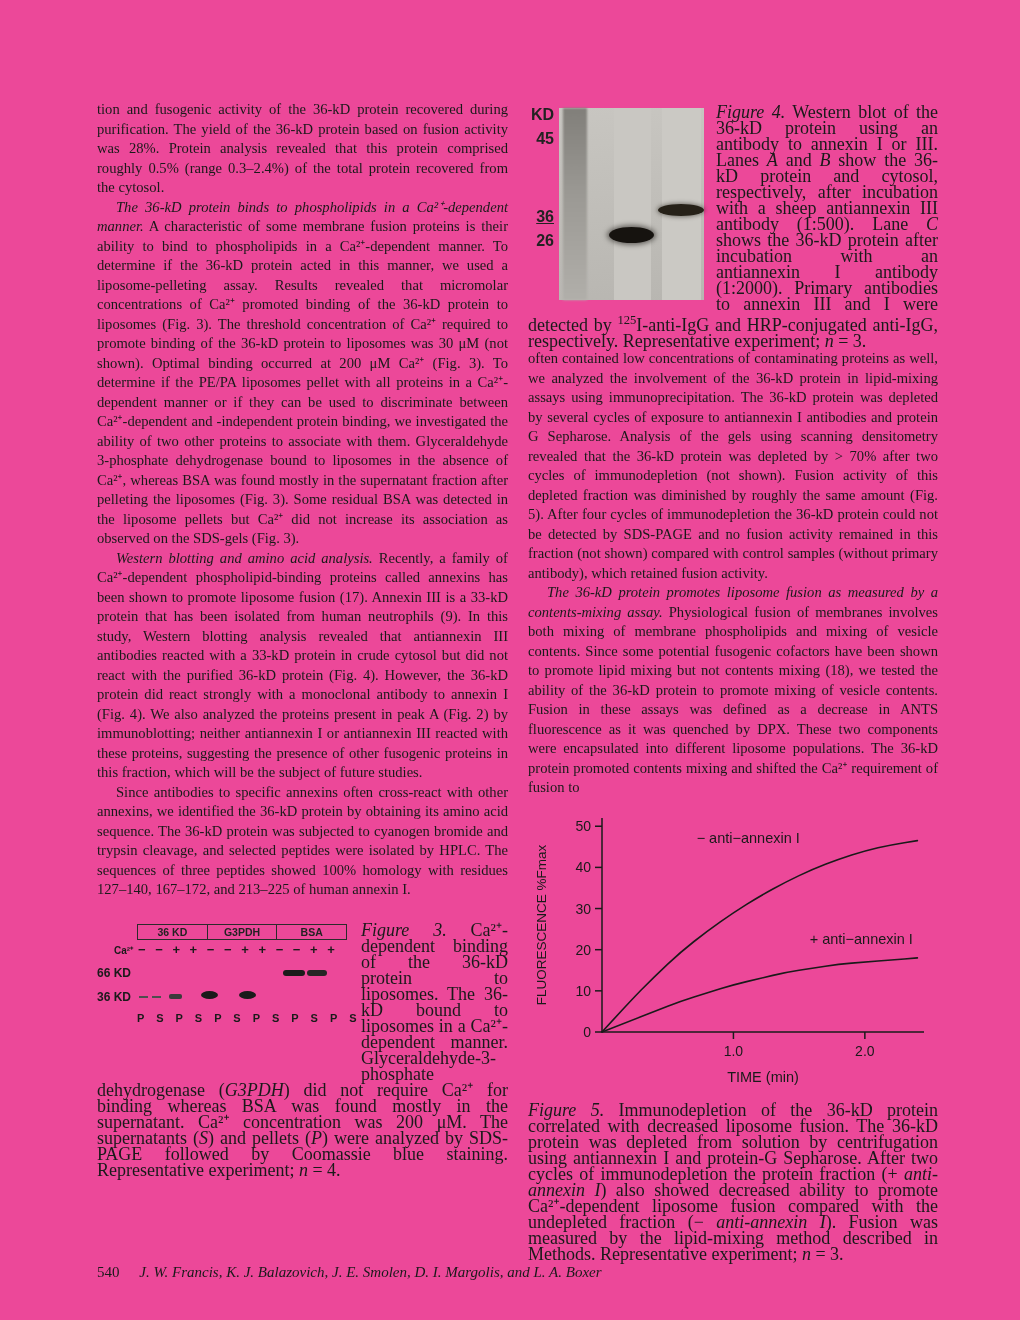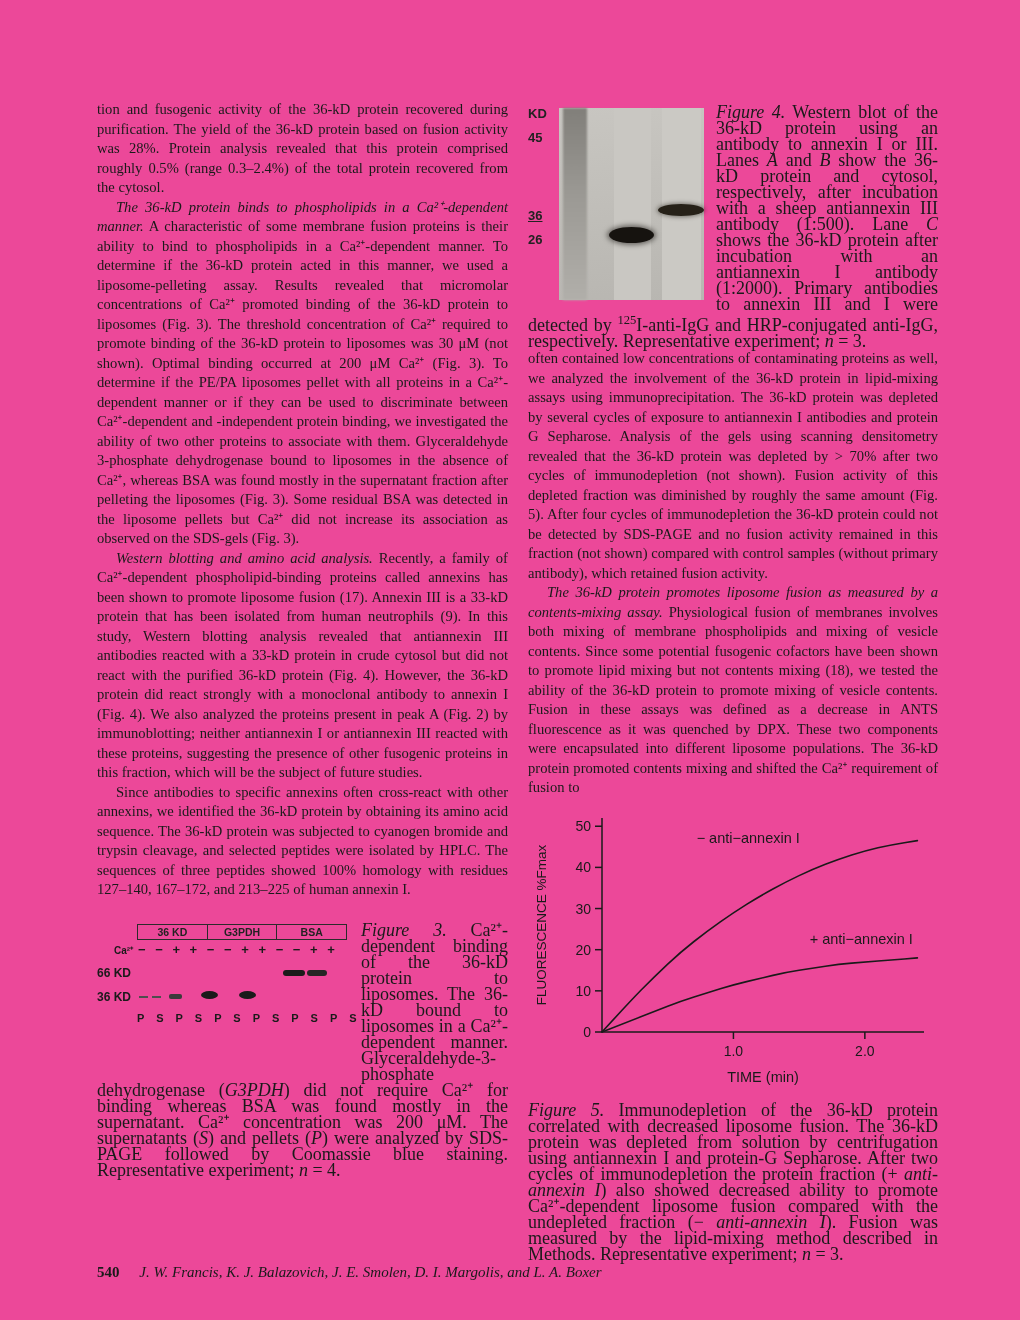--- a/index.html
+++ b/index.html
@@ -31,39 +31,39 @@
   .b36-d1{left:42px;top:72px;width:9px;height:2.5px;background:#4e4e4e;}
   .b36-d2{left:55px;top:72px;width:9px;height:2.5px;background:#4e4e4e;}
   .b36-s1{left:72px;top:70px;width:13px;height:5px;border-radius:2px;background:#3b3b3b;}
   .b36-o1{left:104px;top:67px;width:17px;height:8px;border-radius:50%;}
   .b36-o2{left:142px;top:67px;width:17px;height:8px;border-radius:50%;}
   .gel-lane-labels{position:absolute;left:40px;top:88px;width:212px;font-size:11px;font-weight:bold;
                    word-spacing:7px;letter-spacing:1px;white-space:nowrap;}
   
   .fig4-unit{float:left;width:178px;height:196px;margin:2px 10px 6px 0;position:relative;
              font-family:"Liberation Sans",sans-serif;}
-  .blot-labels span{position:absolute;left:0;width:26px;font-weight:bold;
-                    font-size:13px;color:#222;}
+  .blot-labels span{position:absolute;left:0;width:26px;text-align:right;font-weight:bold;
+                    font-size:16px;color:#222;}
   .mw-kd{top:0;} .mw-45{top:24px;} .mw-36{top:102px;text-decoration:underline;} .mw-33{top:126px;}
   .blot{position:absolute;left:31px;top:2px;width:145px;height:192px;
         background:linear-gradient(175deg,#c8c6c1,#b8b6b1);}
   .lane-a{position:absolute;left:4px;top:0;width:24px;height:192px;
           background:linear-gradient(180deg,#817f7a,#9b9994 45%,#b1afaa);filter:blur(1px);}
   .lane-b{position:absolute;left:55px;top:0;width:37px;height:192px;background:#c9c7c2;}
   .lane-c{position:absolute;left:103px;top:0;width:39px;height:192px;background:#cbc9c4;}
   .band-b33{position:absolute;left:50px;top:119px;width:45px;height:16px;background:#16130f;
             border-radius:50%;box-shadow:0 0 5px 2px rgba(22,19,15,.55);}
   .band-c36{position:absolute;left:99px;top:96px;width:46px;height:12px;background:#262118;
             border-radius:50%;box-shadow:0 0 4px 1px rgba(32,27,20,.5);}
   
   .figure5-chart{margin-top:4px;}
   .fig5-caption{margin-top:6px;}
   
   .footer{position:absolute;left:97px;top:1264px;font-size:15px;}
-  .page-num{font-weight:bold;}
+  .page-num{font-weight:normal;}
   .authors{font-style:italic;margin-left:16px;}
   sup{font-size:70%;}
 </style>
 </head>
 <body>
 
 <div class="page">
 
   <div class="col col-left">
     <p class="body-text">tion and fusogenic activity of the 36-kD protein recovered during purification. The yield of the 36-kD protein based on fusion activity was 28%. Protein analysis revealed that this protein comprised roughly 0.5% (range 0.3–2.4%) of the total protein recovered from the cytosol.</p>

